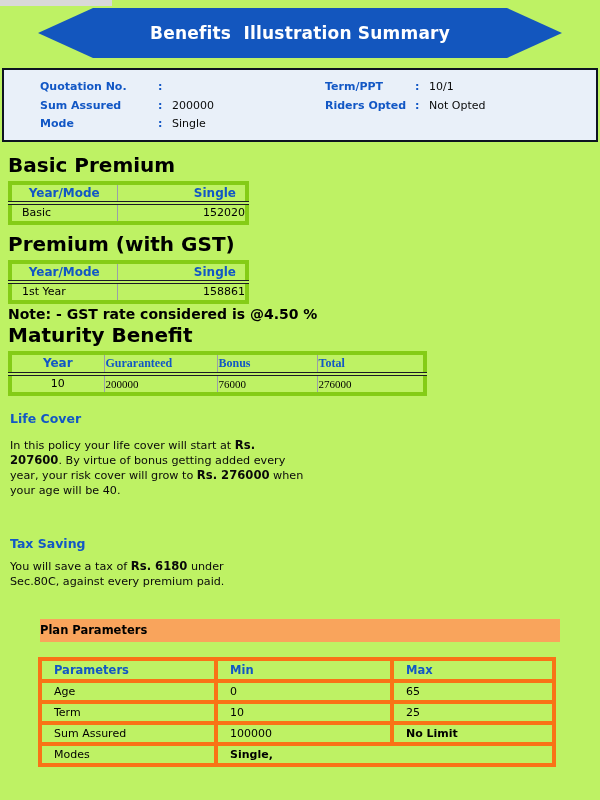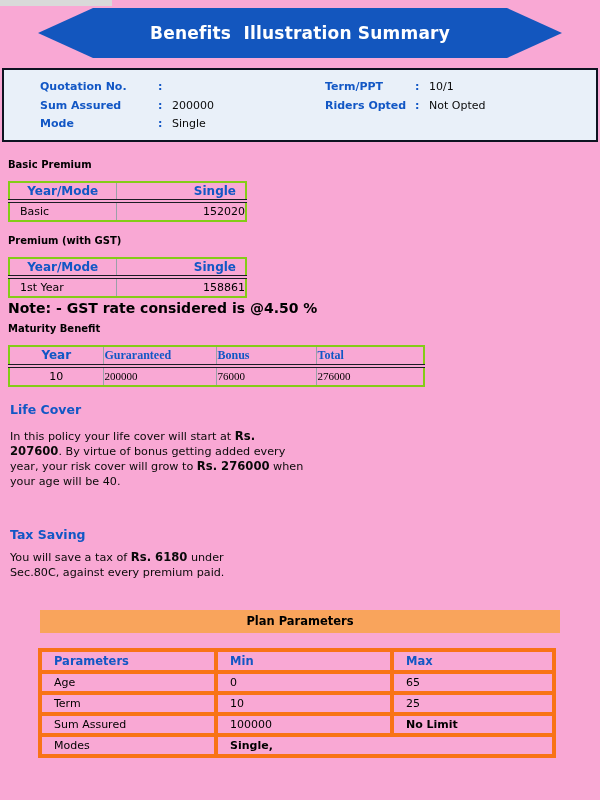--- a/index.html
+++ b/index.html
@@ -4,21 +4,21 @@
 <style>
   :root{
     --banner-blue:#1356BE;
     --text-blue:#1257C5;
     --info-bg:#E9F0F9;
     --orange:#F9A45C;
   }
   *{box-sizing:border-box;}
   body{margin:0;background:#fff;}
   .page{
-    width:600px;height:800px;position:relative;overflow:hidden;background:#f9a8d4;
+    width:600px;height:800px;position:relative;overflow:hidden;background:#bef264;
     font-family:"DejaVu Sans","Liberation Sans",sans-serif;color:#000;
   }
   .artifact{position:absolute;top:0;left:0;width:112px;height:6px;background:#d9d9d9;}
   
   .banner{
     margin:8px 38px 0;height:50px;background:var(--banner-blue);
     clip-path:polygon(0% 50%,10.5% 0%,89.5% 0%,100% 50%,89.5% 100%,10.5% 100%);
     display:flex;align-items:center;justify-content:center;
   }
   .banner-title{color:#fff;font-weight:bold;font-size:17px;white-space:pre;letter-spacing:.2px;}
@@ -26,23 +26,23 @@
   .info-box{
     margin:10px 2px 0;border:2px solid #0D1321;background:var(--info-bg);
     padding:8px 10px 6px 36px;
   }
   .info-grid{display:grid;grid-template-columns:285px 1fr;}
   .info-field{display:grid;grid-template-columns:118px 14px 1fr;line-height:18.5px;font-size:11px;}
   .info-col-right .info-field{grid-template-columns:90px 14px 1fr;}
   .lbl,.colon{color:var(--text-blue);font-weight:bold;}
   .val{color:#0a0a0a;}
   
-  .h1{font-size:10px;font-weight:bold;line-height:18px;margin:14px 0 7px 8px;}
-  
-  table.tbl{border-collapse:collapse;table-layout:fixed;margin-left:8px;border:2px solid #84cc16;}
+  .h1{font-size:20px;font-weight:bold;line-height:18px;margin:14px 0 7px 8px;}
+  
+  table.tbl{border-collapse:collapse;table-layout:fixed;margin-left:8px;border:4px solid #84cc16;}
   table.tbl th,table.tbl td{border-left:1px solid #9aa0a8;overflow:hidden;}
   table.tbl th:first-child,table.tbl td:first-child{border-left:none;}
   table.tbl thead th{
     color:var(--text-blue);font-weight:bold;font-size:12px;height:19px;
     border-bottom:4px double #1b1b24;
   }
   table.tbl tbody td{font-size:11px;height:20px;}
   .tbl-two{width:237px;}
   .tbl-two th:nth-child(1){width:107px;text-align:center;}
   .tbl-two th:nth-child(2){width:130px;text-align:right;padding-right:9px;}
@@ -65,21 +65,21 @@
   .body-text{font-size:11.2px;line-height:15px;margin:12px 0 0;color:#0a0a0a;}
   .col-left .body-text{width:300px;}
   .col-right .body-text{width:262px;}
   .body-text b{font-size:11.6px;}
   
   .tax{margin:39px 0 0 10px;width:252px;}
   .tax .body-text{margin-top:8px;}
   
   .plan-banner{
     margin:30px 0 0 40px;width:520px;height:23px;background:var(--orange);
-    display:flex;align-items:center;justify-content:center;
+    display:flex;align-items:center;
     font-size:11.5px;font-weight:bold;color:#000;
   }
   table.tbl-plan{
     border-collapse:collapse;table-layout:fixed;margin:15px 0 0 38px;width:514px;
     border:2px solid #26262e;
   }
   .tbl-plan th,.tbl-plan td{
     border:4px solid #f97316;text-align:left;padding:2px 4px 2px 12px;overflow:hidden;
   }
   .tbl-plan th{color:var(--text-blue);font-weight:bold;font-size:11.5px;height:16px;}

